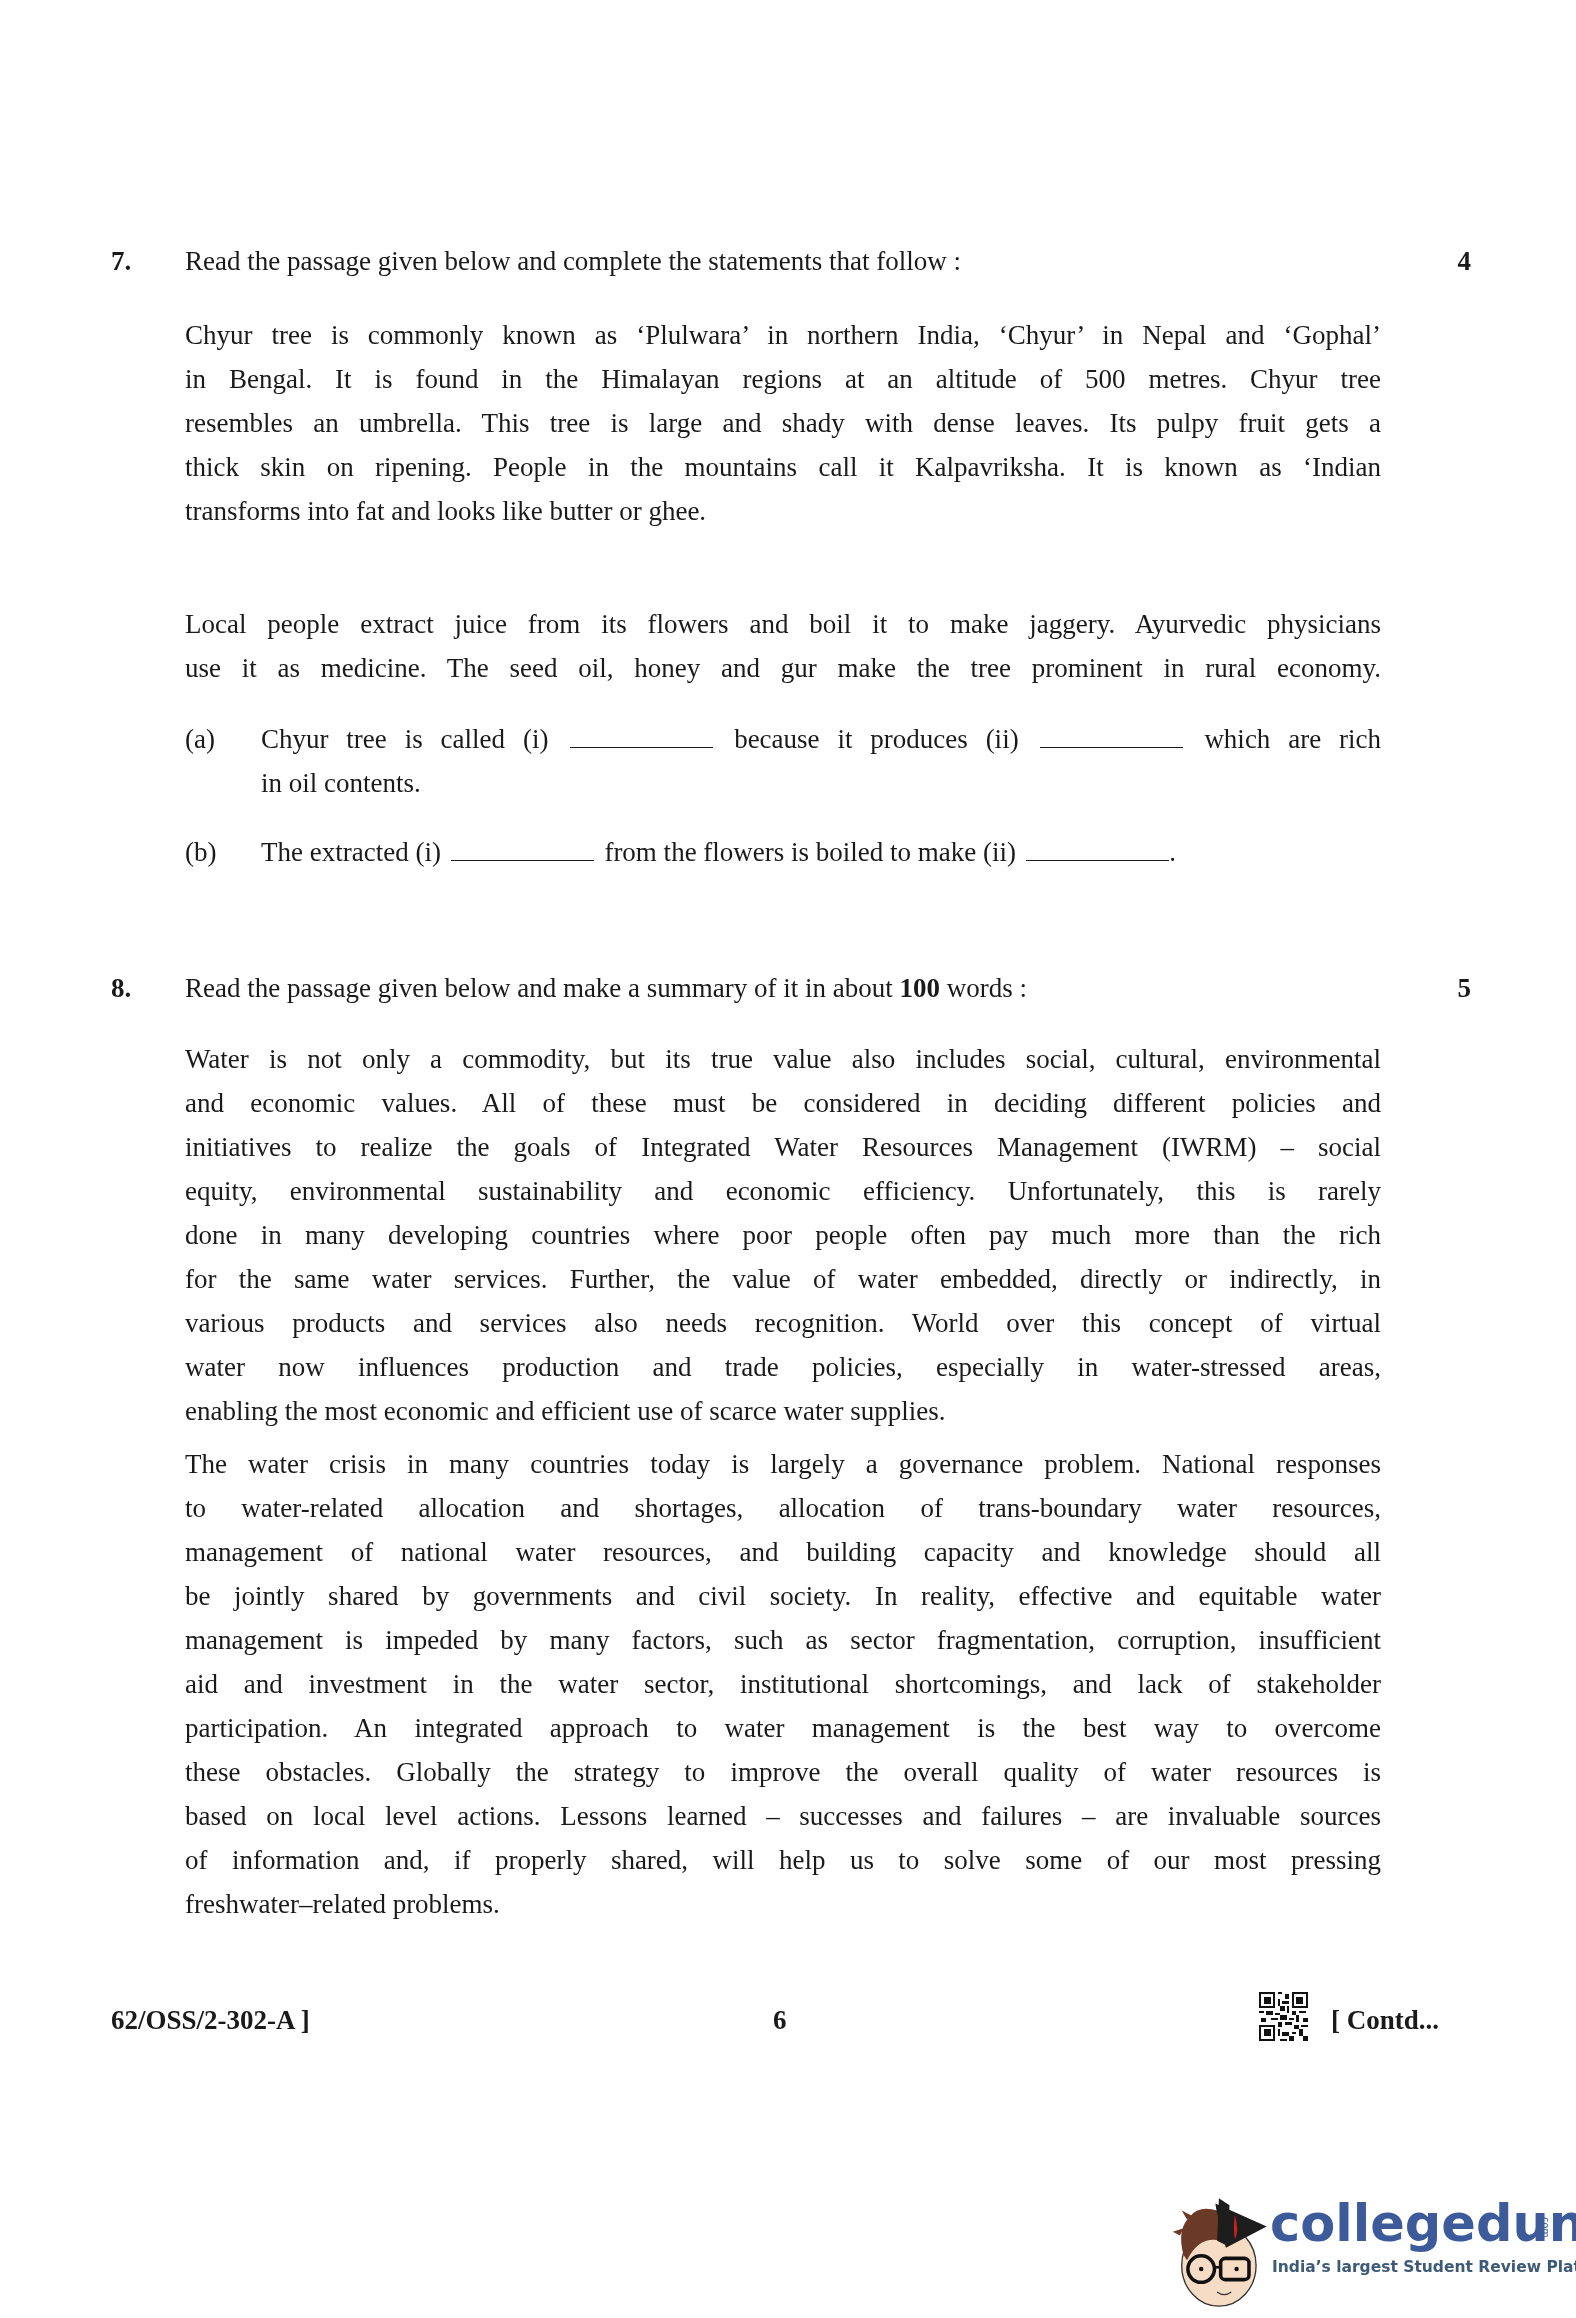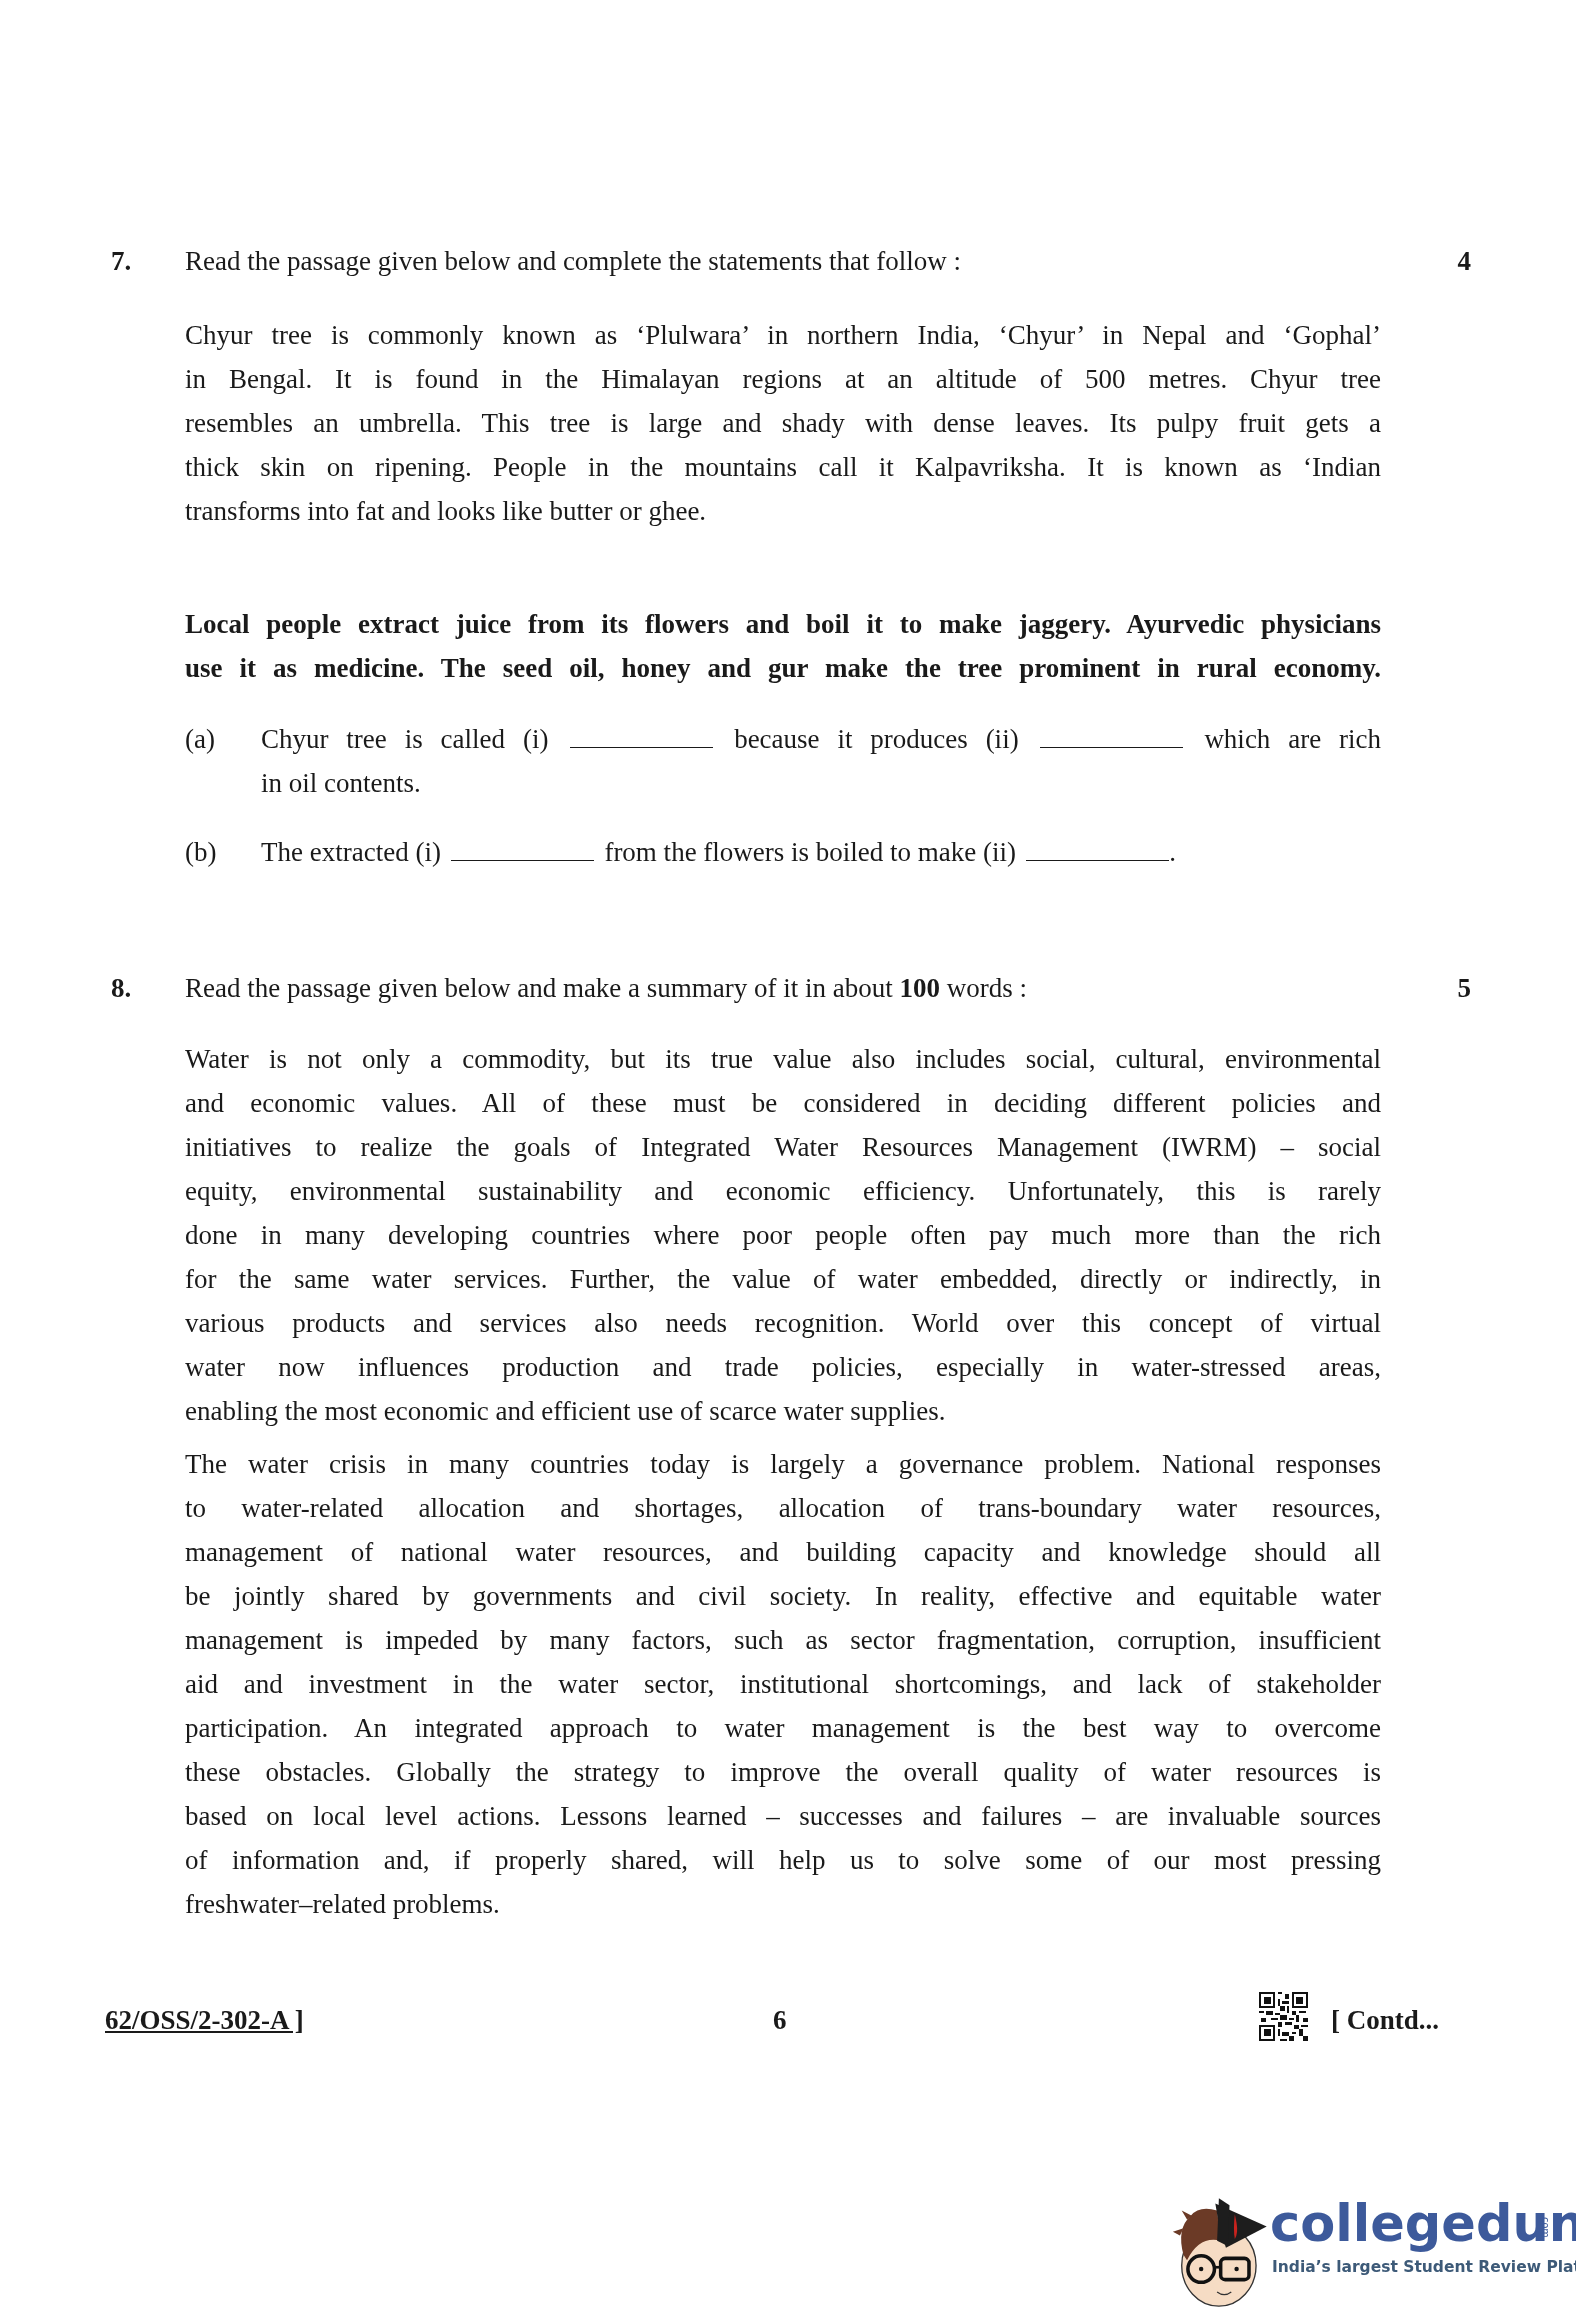--- a/index.html
+++ b/index.html
@@ -91,21 +91,21 @@
       vertical-align: baseline;
       margin: 0 3.5px;
     }
     .footer {
       position: absolute;
       top: 2003px;
       font-size: 27px;
       font-weight: bold;
       line-height: 35px;
     }
-    .footer-code { left: 105px; text-decoration: underline; }
+    .footer-code { left: 111px; }
     .footer-page { left: 773px; font-weight: bold; }
     .footer-contd { left: 1331px; }
     .qr {
       position: absolute;
       left: 1259px;
       top: 1992px;
       width: 49px;
       height: 49px;
     }
     .logo {
@@ -166,21 +166,21 @@
   </div>
 
   <div class="para" style="top:313px;">
     <span class="ln">Chyur tree is commonly known as ‘Plulwara’ in northern India, ‘Chyur’ in Nepal and ‘Gophal’</span>
     <span class="ln">in Bengal.  It is found in the Himalayan regions at an altitude of 500 metres.  Chyur tree</span>
     <span class="ln">resembles an umbrella.  This tree is large and shady with dense leaves.  Its pulpy fruit gets a</span>
     <span class="ln">thick skin on ripening.  People in the mountains call it Kalpavriksha.  It is known as ‘Indian</span>
     <span class="ln last">transforms into fat and looks like butter or ghee.</span>
   </div>
 
-  <div class="para" style="top:602px;font-weight:bold;">
+  <div class="para" style="top:602px;">
     <span class="ln">Local people extract juice from its flowers and boil it to make jaggery.  Ayurvedic physicians</span>
     <span class="ln">use it as medicine.  The seed oil, honey and gur make the tree prominent in rural economy.</span>
   </div>
 
   <div class="sub" style="top:717px;">
     <span class="lbl">(a)</span>
     <div class="body">
       <span class="ln"><span>Chyur tree is called (i)</span> <span class="blank"></span> <span>because it produces (ii)</span> <span class="blank"></span> <span>which are rich</span></span>
       <span class="ln last">in oil contents.</span>
     </div>

